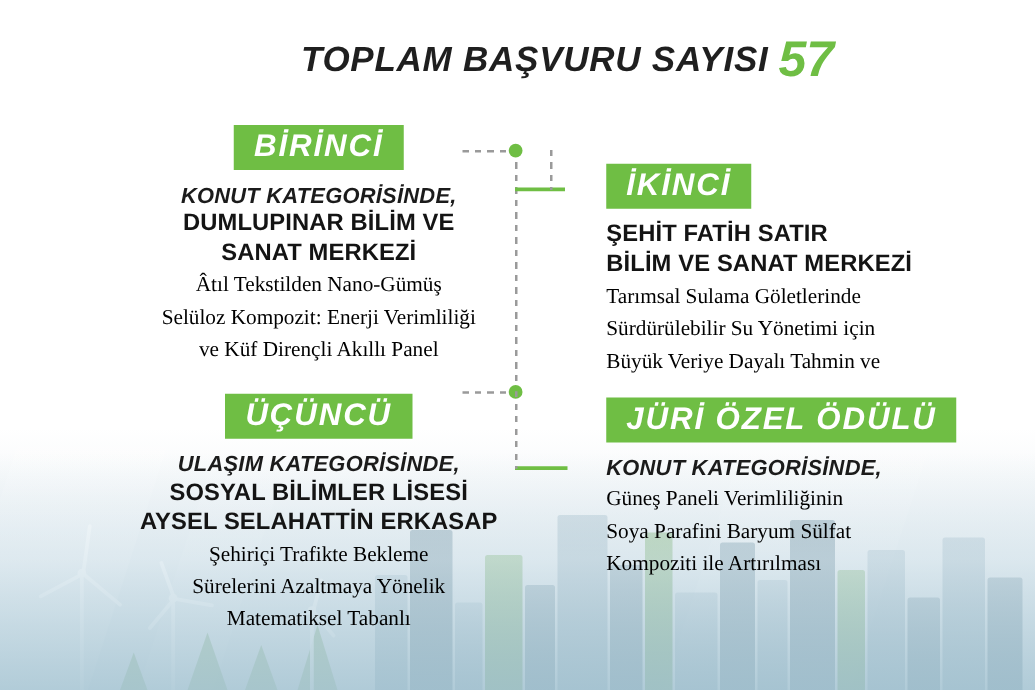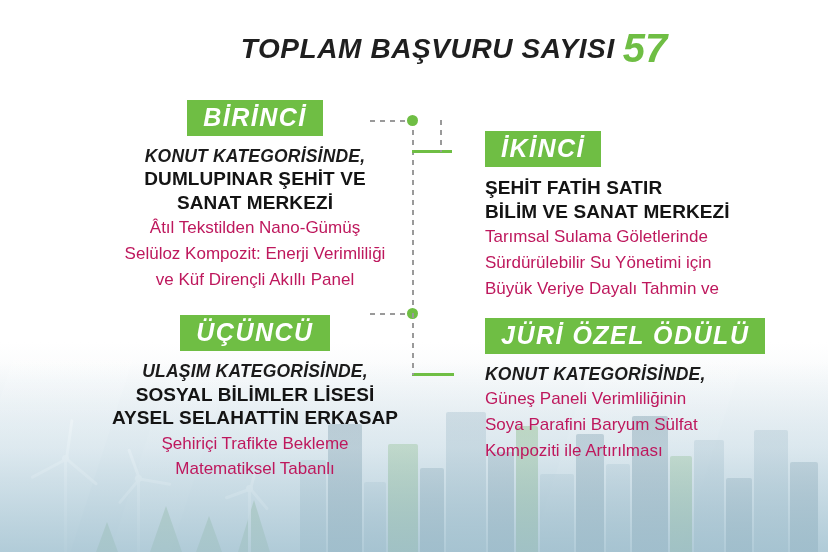--- a/index.html
+++ b/index.html
@@ -135,23 +135,24 @@
   }
   .org {
     font-weight: bold;
     font-size: 19px;
     color: #141414;
     line-height: 1.24;
     letter-spacing: .1px;
   }
   .desc {
     font-size: 17px;
-    color: #be185d;
+    color: #000000;
     line-height: 1.33;
     margin-top: 3px;
+    font-family: Liberation Serif, serif;
   }
 
   
   .conn { position: absolute; z-index: 2; }
   .conn .hline {
     position: absolute; height: 2px;
     background: repeating-linear-gradient(90deg, #9a9a9a 0 5px, rgba(0,0,0,0) 5px 10px);
   }
   .conn .vline {
     position: absolute; width: 2px;
@@ -246,35 +247,36 @@
     <span>TOPLAM BAŞVURU SAYISI</span><span class="count">57</span>
   </div>
 
   <div class="col left" style="top:100px;">
 
     <div class="entry">
       <div class="badge-row">
         <span class="badge">BİRİNCİ</span>
       </div>
       <div class="cat">KONUT KATEGORİSİNDE,</div>
-      <div class="org">DUMLUPINAR ŞEHİT VE</div>
+      <div class="org">DUMLUPINAR BİLİM VE</div>
       <div class="org">SANAT MERKEZİ</div>
       <div class="desc">Âtıl Tekstilden Nano-Gümüş</div>
       <div class="desc">Selüloz Kompozit: Enerji Verimliliği</div>
       <div class="desc">ve Küf Dirençli Akıllı Panel</div>
     </div>
 
     <div class="entry" style="margin-top:24px;">
       <div class="badge-row">
         <span class="badge">ÜÇÜNCÜ</span>
       </div>
       <div class="cat">ULAŞIM KATEGORİSİNDE,</div>
       <div class="org">SOSYAL BİLİMLER LİSESİ</div>
       <div class="org">AYSEL SELAHATTİN ERKASAP</div>
       <div class="desc">Şehiriçi Trafikte Bekleme</div>
+      <div class="desc">Sürelerini Azaltmaya Yönelik</div>
       <div class="desc">Matematiksel Tabanlı</div>
     </div>
 
   </div>
 
   <div class="col right" style="top:131px;">
 
     <div class="entry">
       <div class="badge-row">
         <span class="badge">İKİNCİ</span>

